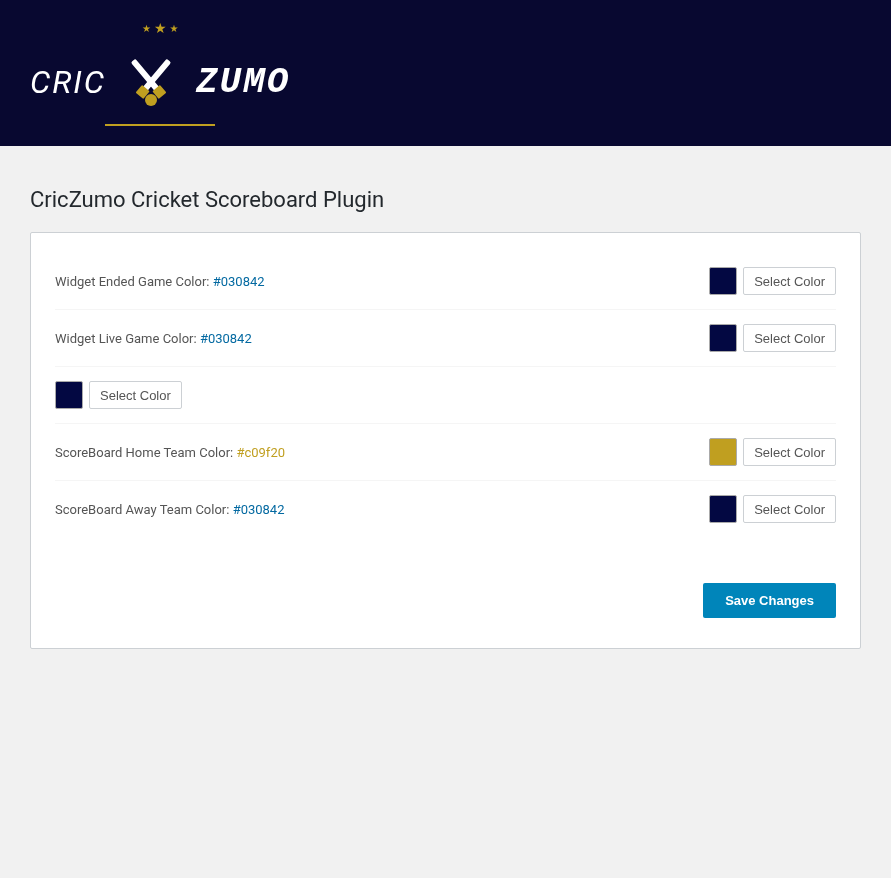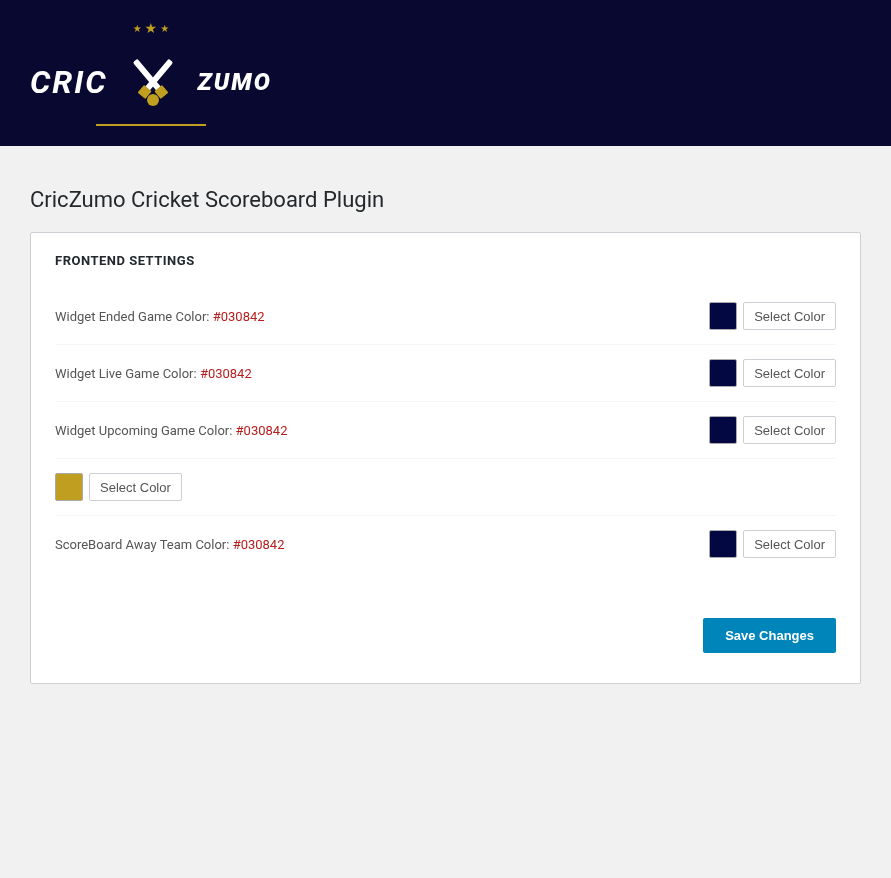--- a/index.html
+++ b/index.html
@@ -17,32 +17,33 @@
       align-items: center;
     }
     .logo-text {
       display: flex;
       align-items: center;
       gap: 0;
     }
     .logo-cric {
       color: #fff;
       font-size: 32px;
-      font-weight: 700;
+      font-weight: 400;
       letter-spacing: 2px;
       font-style: italic;
       text-transform: uppercase;
     }
     .logo-zumo {
       color: #fff;
-      font-size: 24px;
+      font-size: 36px;
       font-weight: 900;
       letter-spacing: 2px;
       font-style: italic;
       text-transform: uppercase;
+      font-family: Liberation Mono, monospace;
     }
     .logo-icon {
       width: 80px;
       height: 80px;
       display: flex;
       align-items: center;
       justify-content: center;
       position: relative;
       margin: 0 5px;
     }
@@ -107,21 +108,21 @@
     .setting-row:last-of-type {
       border-bottom: none;
       align-items: center;
     }
 
     .setting-label {
       font-size: 13px;
       color: #555;
     }
     .setting-label .color-value-dark {
-      color: #b91c1c;
+      color: #0369a1;
     }
     .setting-label .color-value-gold {
       color: #c09f20;
     }
 
     .color-control {
       display: flex;
       align-items: center;
       gap: 6px;
     }
@@ -199,45 +200,44 @@
       <span class="logo-zumo">ZUMO</span>
     </div>
     <div class="logo-line"></div>
   </div>
 </header>
 
 <div class="main-content">
   <h1 class="page-title">CricZumo Cricket Scoreboard Plugin</h1>
 
   <div class="settings-panel">
-    <div class="settings-section-title">FRONTEND SETTINGS</div>
 
     <div id="settings-rows">
         <div class="setting-row">
           <span class="setting-label">Widget Ended Game Color: <span class="color-value-dark">#030842</span></span>
           <div class="color-control">
             <div class="color-swatch" style="background-color: rgb(3, 8, 66);"></div>
             <button class="select-color-btn">Select Color</button>
           </div>
         </div>
         <div class="setting-row">
           <span class="setting-label">Widget Live Game Color: <span class="color-value-dark">#030842</span></span>
           <div class="color-control">
             <div class="color-swatch" style="background-color: rgb(3, 8, 66);"></div>
             <button class="select-color-btn">Select Color</button>
           </div>
         </div>
         <div class="setting-row">
-          <span class="setting-label">Widget Upcoming Game Color: <span class="color-value-dark">#030842</span></span>
-          <div class="color-control">
-            <div class="color-swatch" style="background-color: rgb(3, 8, 66);"></div>
-            <button class="select-color-btn">Select Color</button>
-          </div>
-        </div>
-        <div class="setting-row">
+          <div class="color-control">
+            <div class="color-swatch" style="background-color: rgb(3, 8, 66);"></div>
+            <button class="select-color-btn">Select Color</button>
+          </div>
+        </div>
+        <div class="setting-row">
+          <span class="setting-label">ScoreBoard Home Team Color: <span class="color-value-gold">#c09f20</span></span>
           <div class="color-control">
             <div class="color-swatch" style="background-color: rgb(192, 159, 32);"></div>
             <button class="select-color-btn">Select Color</button>
           </div>
         </div>
         <div class="setting-row">
           <span class="setting-label">ScoreBoard Away Team Color: <span class="color-value-dark">#030842</span></span>
           <div class="color-control">
             <div class="color-swatch" style="background-color: rgb(3, 8, 66);"></div>
             <button class="select-color-btn">Select Color</button>

